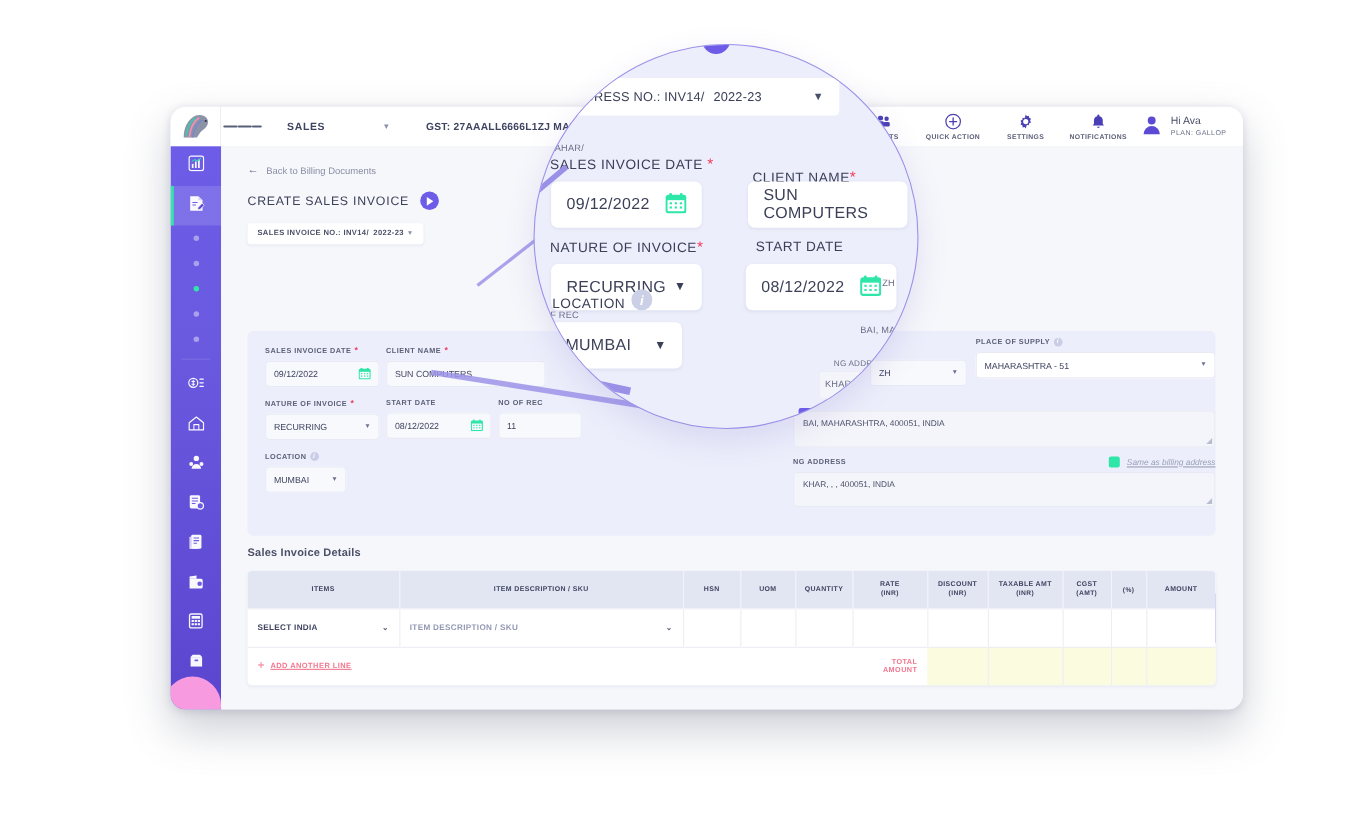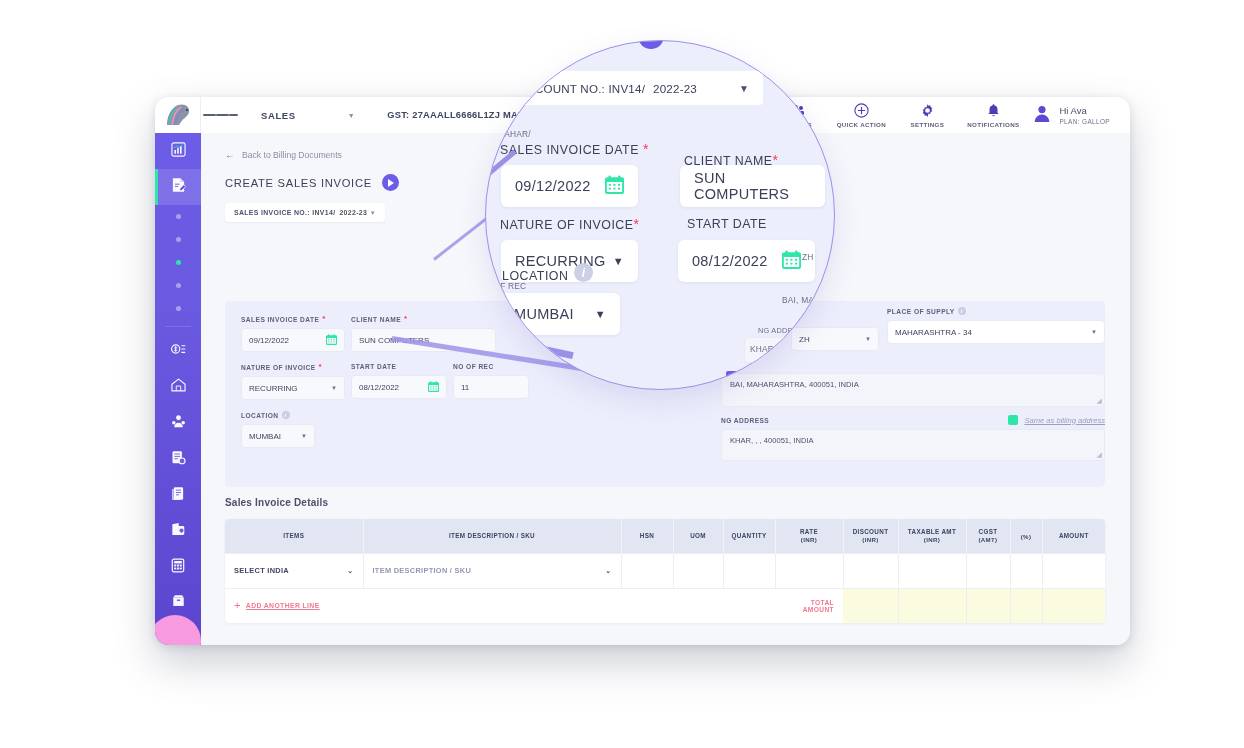--- a/index.html
+++ b/index.html
@@ -36,21 +36,21 @@
   .hamburger span:nth-child(3){ width:9px; }
   .company-sel {
     margin-left: 22px; font-size: 9.5px; letter-spacing: .6px; font-weight: 700;
     color: #3f4460; display:flex; align-items:center; gap: 52px;
   }
   .caret-sm { font-size: 7px; color:#8b90ab; }
   .gst-text {
     margin-left: 32px; font-size: 9.3px; font-weight: 700; letter-spacing: .25px; color:#3f4460;
     white-space: nowrap; overflow: hidden; max-width: 250px;
   }
-  #topbar-right { margin-left:auto; display:flex; align-items:center; gap: 0px; padding-right: 20px; }
+  #topbar-right { margin-left:auto; display:flex; align-items:center; gap: 0px; padding-right: 15px; }
   .tb-item { width: 66px; display:flex; flex-direction:column; align-items:center; gap:3px; }
   .tb-item .ic { height: 15px; display:flex; align-items:center; justify-content:center; color:#4a3fb5; }
   .tb-item .lbl { font-size: 6.2px; letter-spacing:.35px; color:#5c6178; font-weight:600; }
   .user-chip { display:flex; align-items:center; gap:7px; margin-left:6px; }
   .user-chip .nm { font-size: 9.5px; color:#4b5068; line-height:1.35; }
   .user-chip .pl { font-size: 6.4px; color:#6b7088; letter-spacing:.4px; }
 
   
   #sidebar {
     position: absolute; left:0; top:36px; width: 46px; height: 512px;
@@ -514,21 +514,21 @@
             <span class="cr">▼</span>
           </div>
         </div>
 
         <div class="grid-abs" style="left:662px; top:6px; width:218px;">
           <div class="fld-label">
             <span>PLACE OF SUPPLY</span>
             <span class="info-i">i</span>
           </div>
           <div class="fld-input white">
-            <span>MAHARASHTRA - 34</span>
+            <span>MAHARASHTRA - 51</span>
             <span class="cr">▼</span>
           </div>
         </div>
 
         <div class="grid-abs" style="left:496px; top:72px; width:384px;">
           <div class="addr-box" style="height:34px;">
             <span>BAI, MAHARASHTRA, 400051, INDIA</span>
             <span class="resize">◢</span>
           </div>
         </div>
@@ -659,21 +659,21 @@
 
   <div class="wedge" style="left:434px; top:258px; width:120px; height:3px; transform: rotate(-38deg); transform-origin: left center; opacity:.85;"></div>
   <div class="wedge" style="left:392px; top:336px; width:230px; height:5px; transform: rotate(9deg); transform-origin: left center; opacity:.85;"></div>
 
   <div id="magnifier">
     <div id="mag-inner">
 
       <div class="m-topbit"></div>
 
       <div class="m-pill">
-        <span class="lbl">DISCOUNT NO.: INV14/</span>
+        <span class="lbl">ADDRESS NO.: INV14/</span>
         <span class="v">2022-23</span>
         <span class="cr">▼</span>
       </div>
 
       <div class="m-ghost" style="left:-6px; top:88px;">1ZJ MAHAR/</div>
 
       <div class="m-label" style="left:14px; top:101px;">
         <span>SALES INVOICE DATE</span> <span class="req">*</span>
       </div>
       <div class="m-input" style="left:15px; top:124px; width:137px;">

